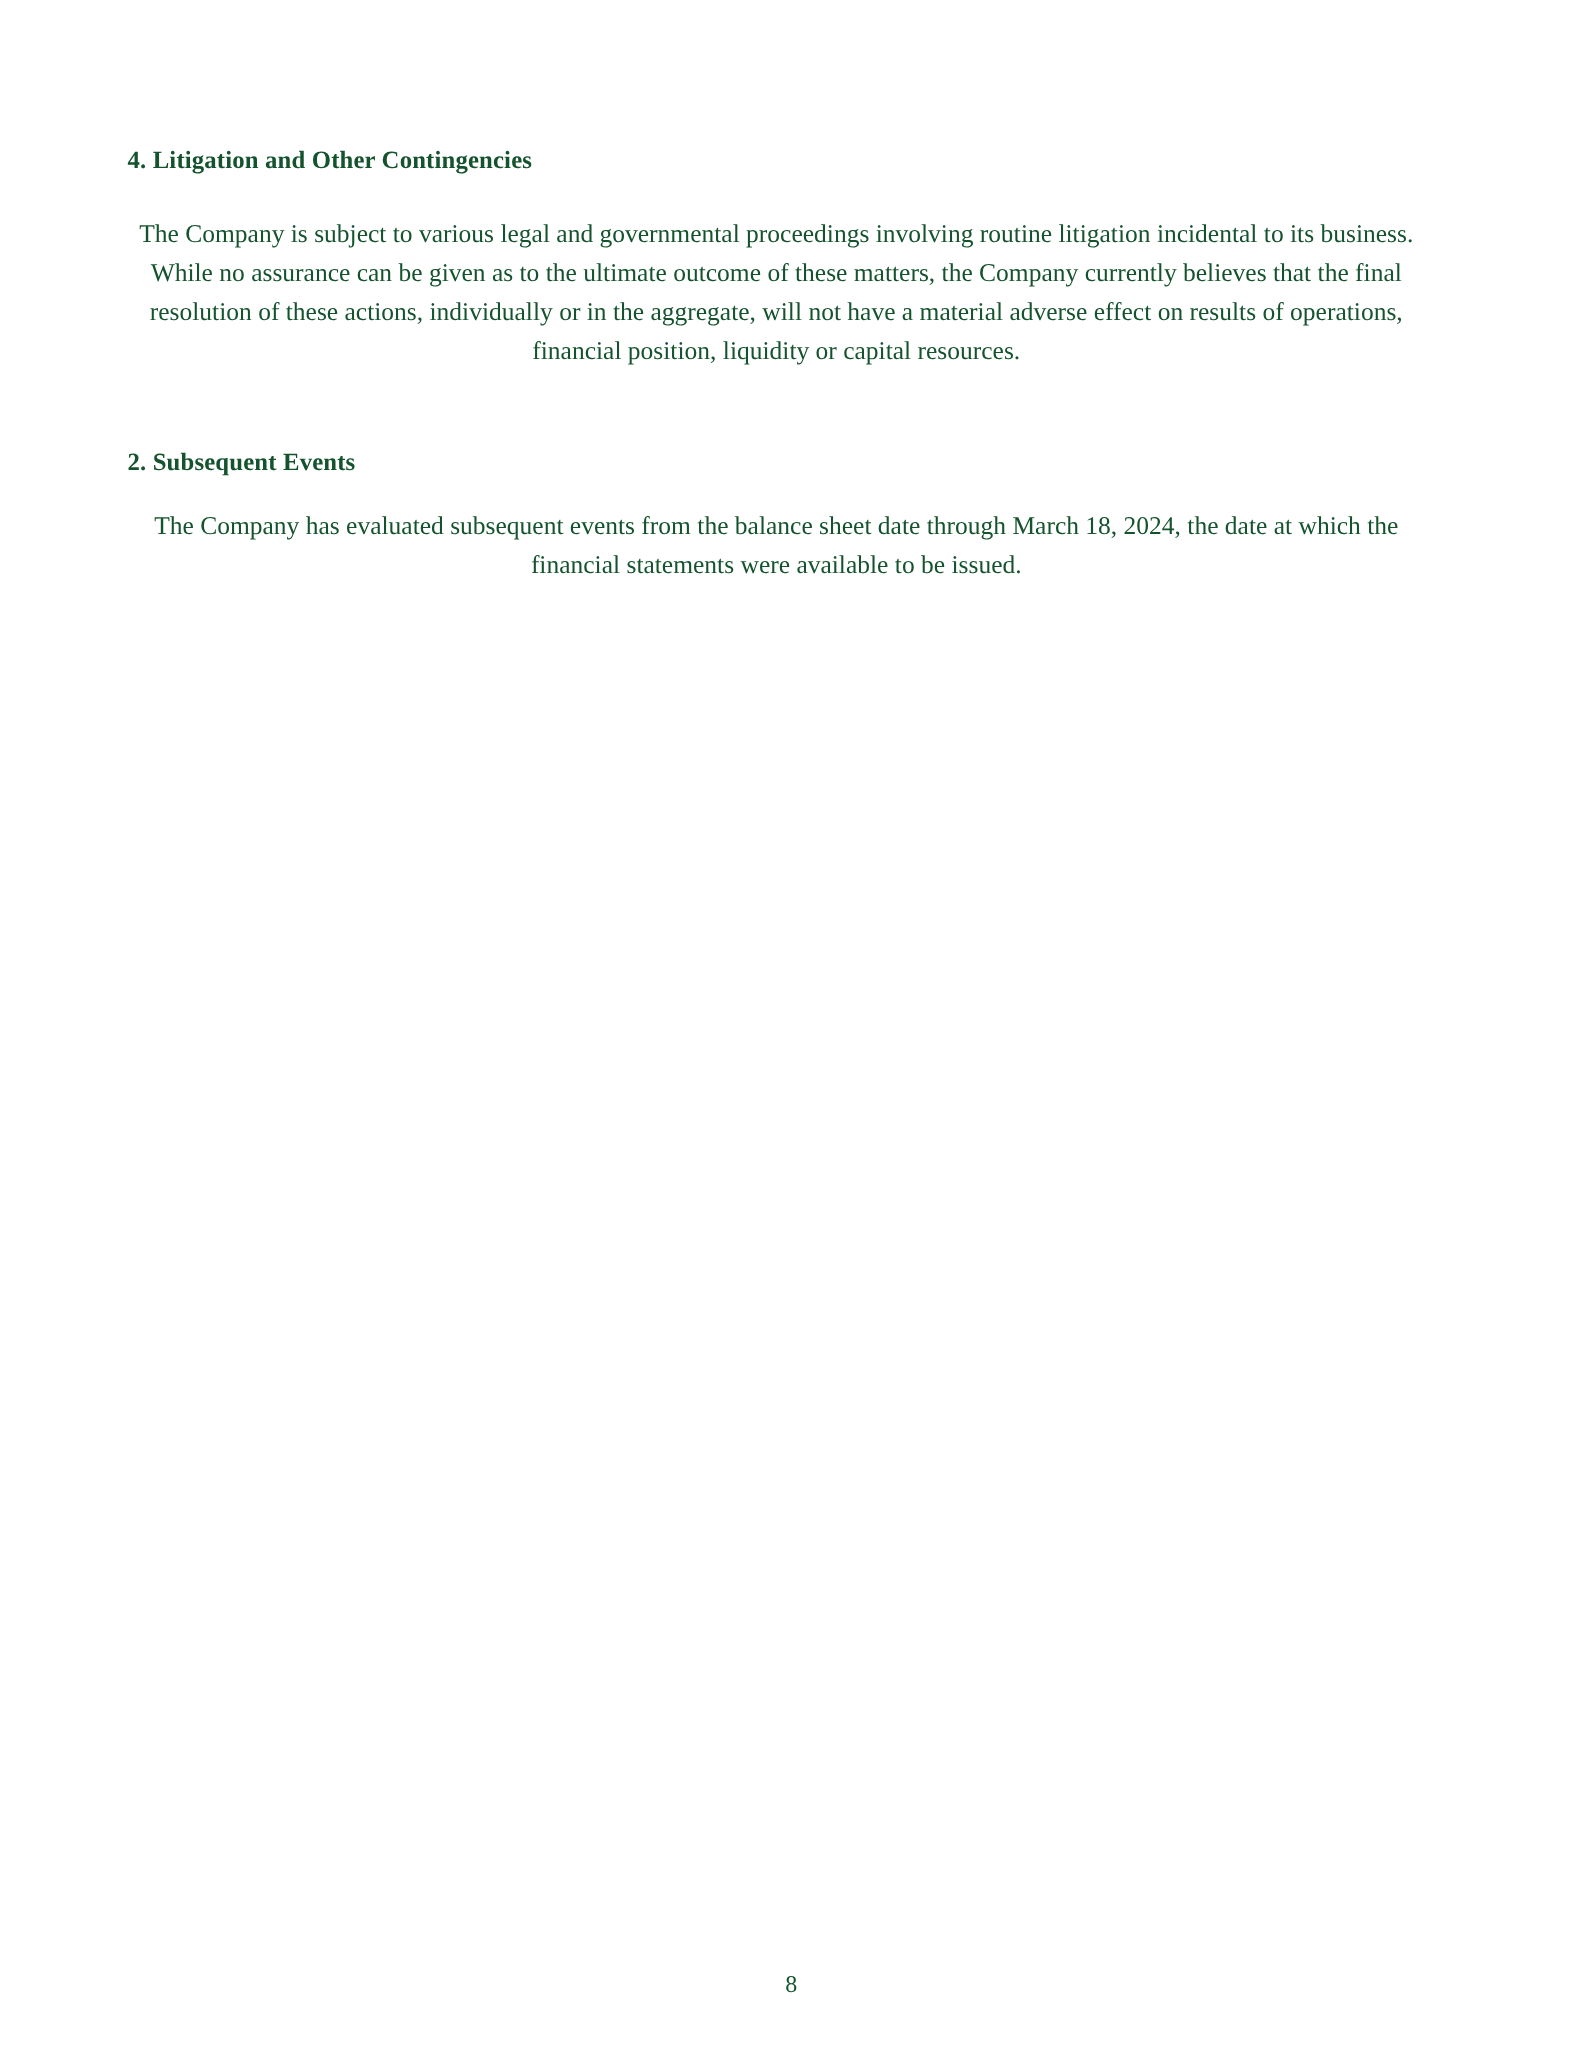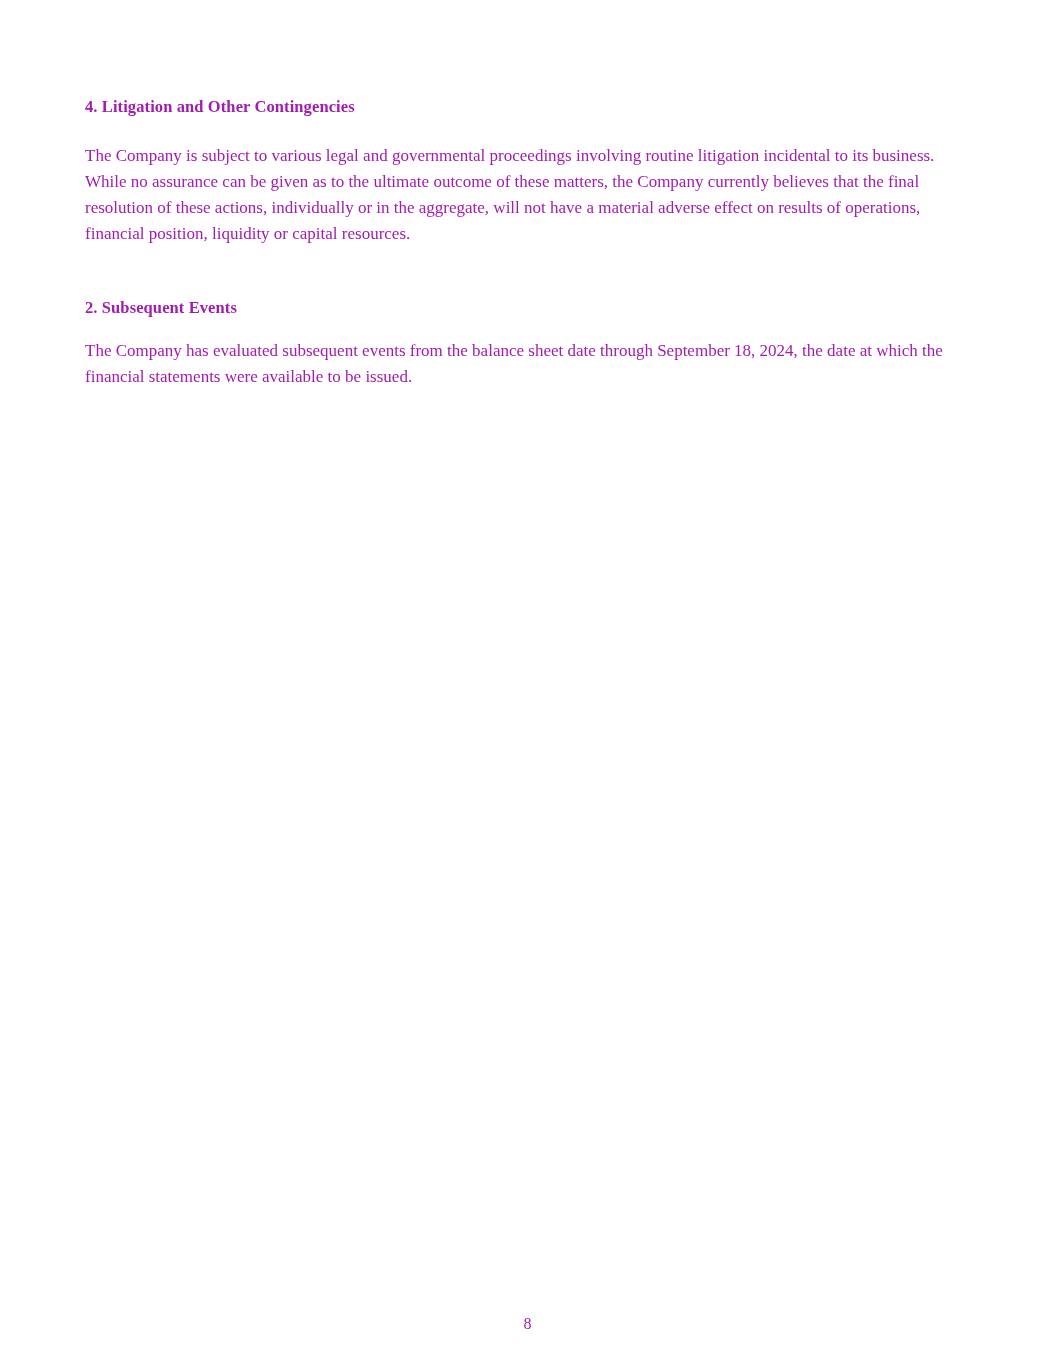--- a/index.html
+++ b/index.html
@@ -7,41 +7,41 @@
     padding: 0;
     background: #ffffff;
   }
   .page {
     position: relative;
     width: 1055px;
     height: 1365px;
     background: #ffffff;
     margin: 0 auto;
     font-family: "Liberation Serif", "DejaVu Serif", serif;
-    color: #a21caf;
+    color: #14532d;
     box-sizing: border-box;
   }
   .content {
     position: absolute;
     left: 85px;
     top: 96px;
     width: 865px;
   }
   .section-heading {
     font-size: 16.5px;
     font-weight: bold;
     line-height: 1.3;
     margin: 0;
     letter-spacing: 0.1px;
   }
   .body-text {
     font-size: 17px;
     line-height: 1.52;
     margin: 0;
-    text-align: left;
+    text-align: center;
   }
   .gap-after-heading-1 { height: 26px; }
   .gap-after-para-1 { height: 50px; }
   .gap-after-heading-2 { height: 20px; }
   .page-number {
     position: absolute;
     left: 0;
     right: 0;
     top: 1315px;
     text-align: center;
@@ -61,19 +61,19 @@
     <div class="gap-after-heading-1"></div>
 
     <p class="body-text">The Company is subject to various legal and governmental proceedings involving routine litigation incidental to its business. While no assurance can be given as to the ultimate outcome of these matters, the Company currently believes that the final resolution of these actions, individually or in the aggregate, will not have a material adverse effect on results of operations, financial position, liquidity or capital resources.</p>
 
     <div class="gap-after-para-1"></div>
 
     <h2 class="section-heading">2.  Subsequent Events</h2>
 
     <div class="gap-after-heading-2"></div>
 
-    <p class="body-text">The Company has evaluated subsequent events from the balance sheet date through September 18, 2024, the date at which the financial statements were available to be issued.</p>
+    <p class="body-text">The Company has evaluated subsequent events from the balance sheet date through March 18, 2024, the date at which the financial statements were available to be issued.</p>
 
   </div>
 
   <div class="page-number">8</div>
 
 </div>
 
 </body></html>

